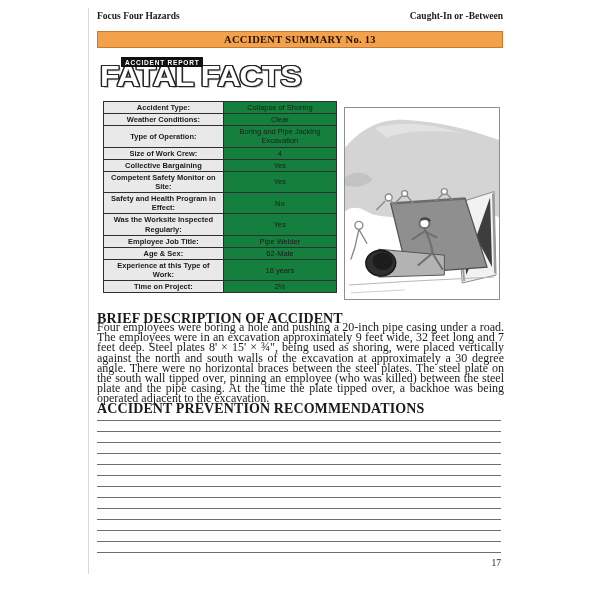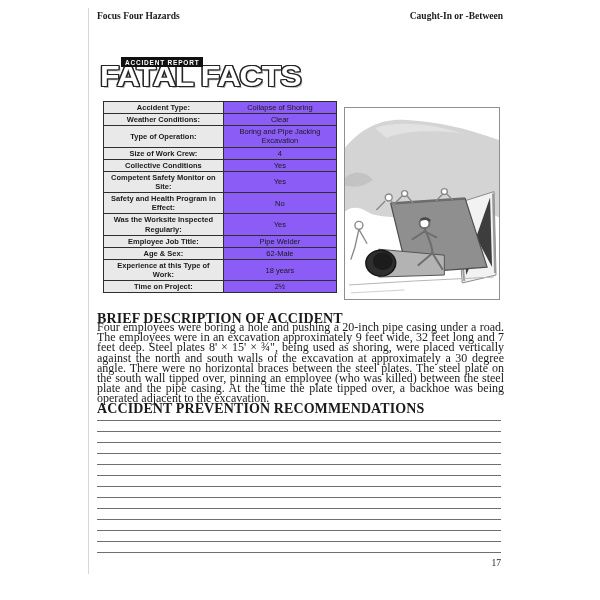--- a/index.html
+++ b/index.html
@@ -47,21 +47,21 @@
   }
   
   .summary-table {
     position:absolute; left:103px; top:101px; width:234px;
     border-collapse:collapse; font-family:"Liberation Sans", sans-serif;
     font-size:7.5px; line-height:1.22;
   }
   .summary-table td { border:1px solid #2e2e2e; padding:1px 2px; text-align:center; vertical-align:middle; }
   .summary-table { border:1.5px solid #2e2e2e; }
   .summary-table .label-cell { width:108px; background:#E9E9E9; font-weight:bold; }
-  .summary-table .value-cell { width:102px; background:#8b5cf6;text-align:center; }
+  .summary-table .value-cell { width:102px; background:#15803d;text-align:center; }
   
   .illustration {
     position:absolute; left:344px; top:107px; width:156px; height:193px;
     border:1px solid #8f8f8f; background:#ffffff;
   }
   .illustration svg { display:block; width:100%; height:100%; }
   
   .section-heading {
     position:absolute; left:97px; font-weight:bold; font-size:14px; letter-spacing:0.1px;
   }
@@ -84,20 +84,23 @@
 
 <div class="page">
 
   <div class="scan-edge"></div>
 
   <div class="running-head">
     <span>Focus Four Hazards</span>
     <span>Caught-In or -Between</span>
   </div>
 
+  <div class="banner">
+    <span>ACCIDENT SUMMARY No. 13</span>
+  </div>
 
   <div class="logo">
     <span class="logo-tagline">ACCIDENT REPORT</span>
     <span class="logo-title">FATAL FACTS</span>
   </div>
 
   <table class="summary-table">
     <tbody>
         <tr>
           <td class="label-cell">Accident Type:</td>
@@ -109,21 +112,21 @@
         </tr>
         <tr>
           <td class="label-cell">Type of Operation:</td>
           <td class="value-cell">Boring and Pipe Jacking Excavation</td>
         </tr>
         <tr>
           <td class="label-cell">Size of Work Crew:</td>
           <td class="value-cell">4</td>
         </tr>
         <tr>
-          <td class="label-cell">Collective Conditions</td>
+          <td class="label-cell">Collective Bargaining</td>
           <td class="value-cell">Yes</td>
         </tr>
         <tr>
           <td class="label-cell">Competent Safety Monitor on Site:</td>
           <td class="value-cell">Yes</td>
         </tr>
         <tr>
           <td class="label-cell">Safety and Health Program in Effect:</td>
           <td class="value-cell">No</td>
         </tr>

